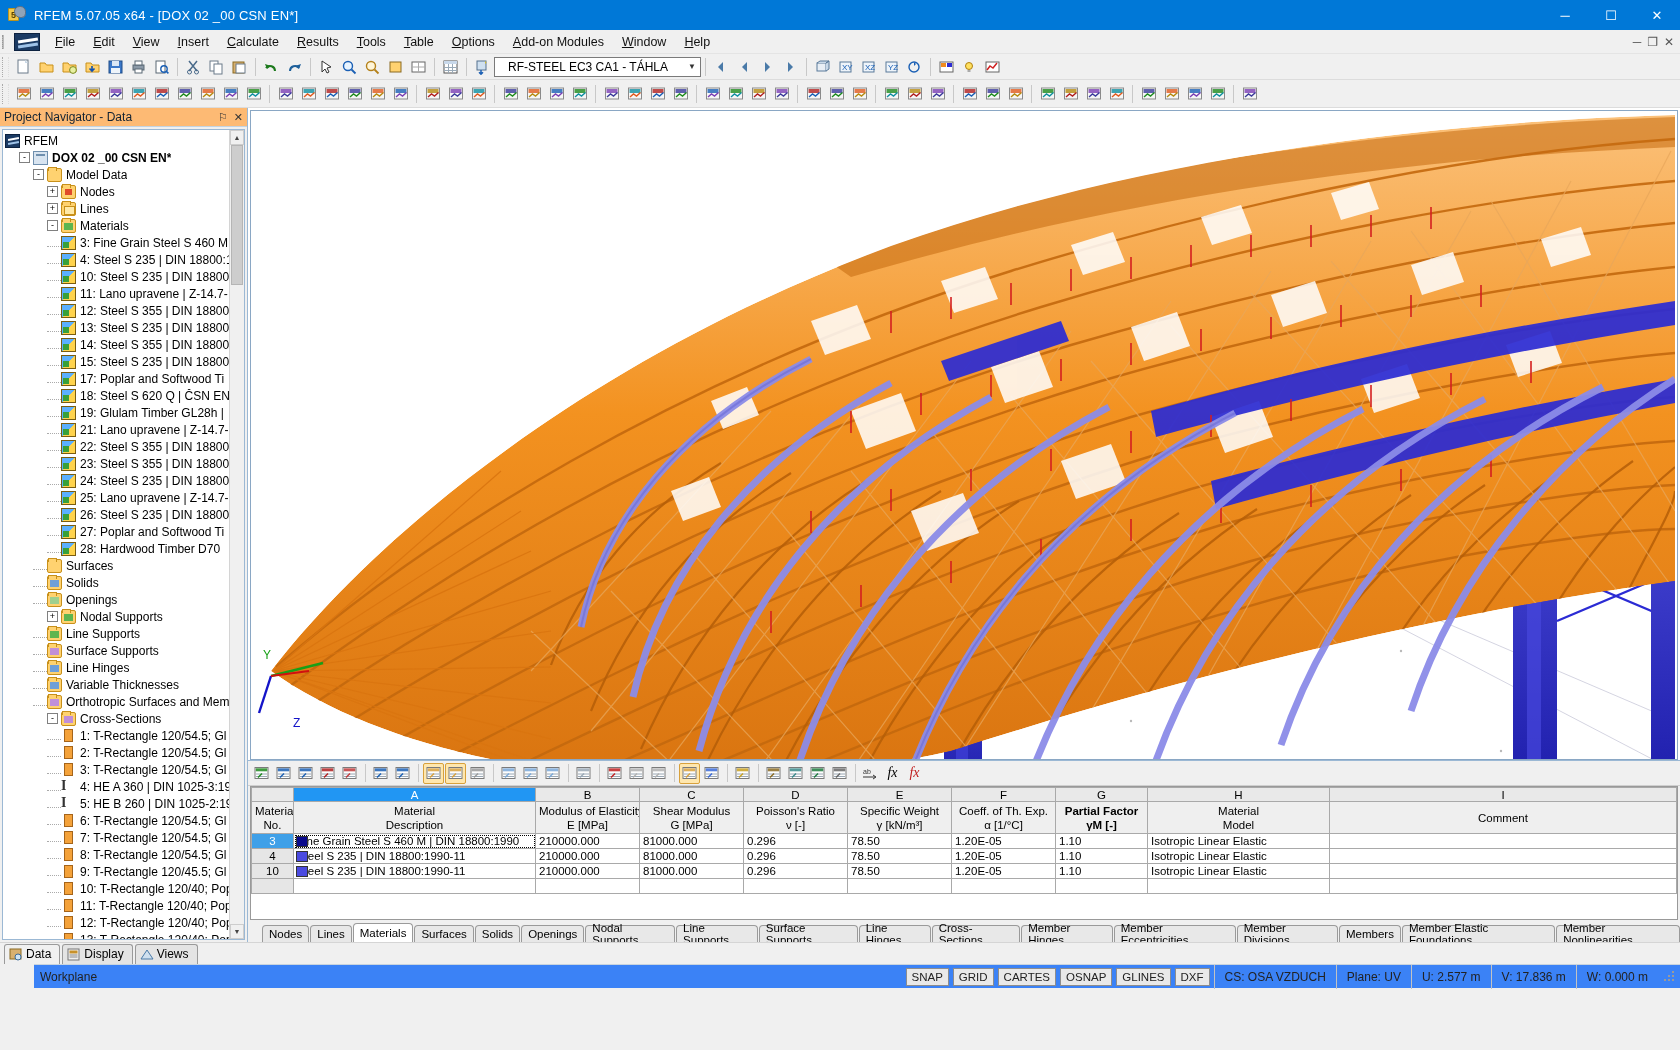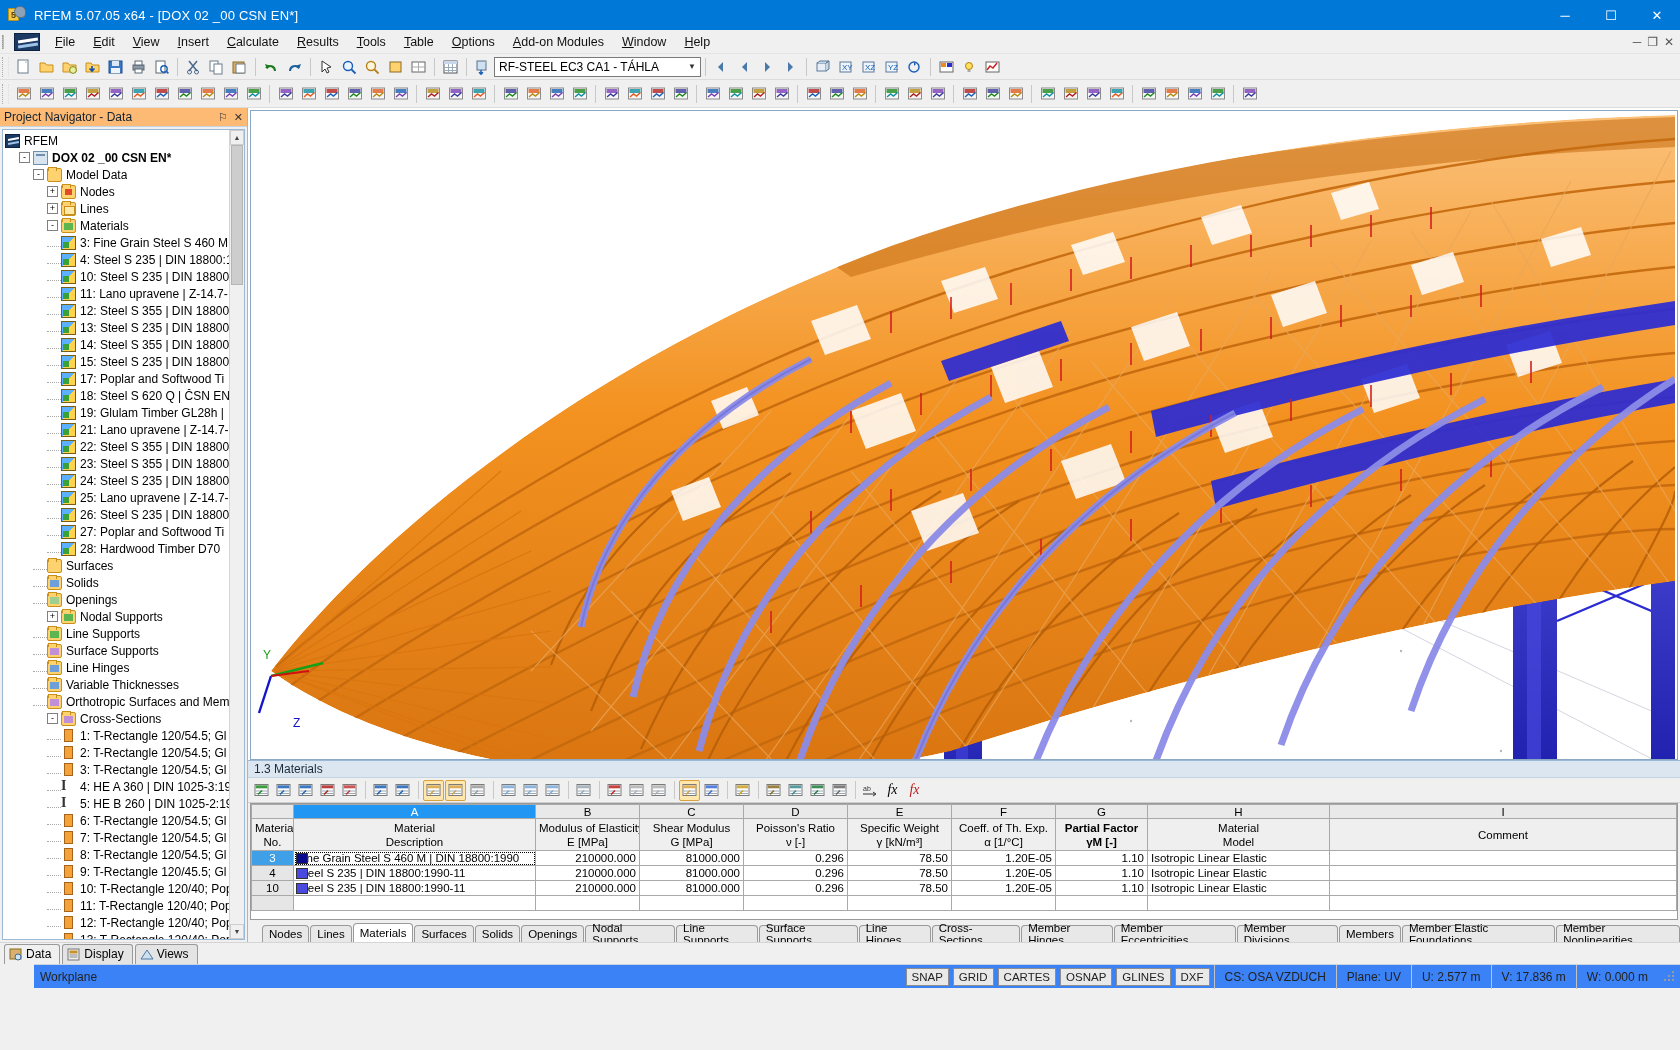--- a/index.html
+++ b/index.html
@@ -60,21 +60,21 @@
     border-bottom:1px solid #dcdcdc; padding-left:2px;
   }
   .tbgrip { width:7px; height:20px; border-left:1px dotted #aaa; border-right:1px dotted #ddd; margin-right:3px;}
   .tbtn {
     width:23px; height:22px; margin:0 0px; display:inline-flex; align-items:center; justify-content:center;
     border:1px solid transparent; border-radius:2px; position:relative;
   }
   .tsep { width:1px; height:18px; background:#c8c8c8; margin:0 4px; }
   .combo {
     height:20px; width:207px; border:1px solid #7a7a7a; background:#fff;
-    display:flex; align-items:center; font-size:12px; padding-left:4px; color:#000;
+    display:flex; align-items:center; font-size:12px; padding-left:13px; color:#000;
   }
   .combo .arrow { margin-left:auto; width:16px; height:18px; display:flex;
       align-items:center; justify-content:center; font-size:8px; color:#333; }
   .toolbar2 { height:28px; }
 
   
   .mainrow { display:flex; height: 834px; }
 
   
   .navigator { width:248px; background:#f0f0f0; display:flex; flex-direction:column;
@@ -137,21 +137,21 @@
      border:1px solid transparent; border-radius:2px; margin-right:1px; }
   .ttbtn.active { border-color:#d8a13c; background:#ffe7ae; }
   .tbl { flex:1; overflow:hidden; background:#fff; margin:0 2px 2px 2px; border:1px solid #999;
       position:relative; }
   table.grid { border-collapse:collapse; width:100%; font-size:11.5px; table-layout:fixed; }
   table.grid th, table.grid td { border:1px solid #a9a9a9; padding:0 3px; height:15px;
       overflow:hidden; white-space:nowrap;}
   table.grid th.colhead { background:#e9e9e9; text-align:center; height:14px; font-weight:normal; }
   table.grid th.colhead.sel { background:#2196f3; color:#fff; }
   table.grid th.hdr { background:#efefef; text-align:center; font-weight:normal; line-height:14px; }
-  table.grid td.num { text-align:right; }
+  table.grid td.num { text-align:left; }
   table.grid td.rowno { background:#e6e6e6; text-align:center; }
   table.grid tr.selrow td.rowno { background:#3fa0e8; color:#fff; }
   td.matcell { position:relative; padding-left:18px; }
   td.matcell .swatch { position:absolute; left:2px; top:2px; width:12px; height:11px; border:1px solid #333;}
   td.matcell.focus { outline:1px dotted #000; outline-offset:-2px;}
 
   .tabstrip { height:20px; display:flex; align-items:flex-end; background:#f0f0f0;
       padding-left:14px; gap:1px; overflow:hidden; }
   .dtab { height:17px; padding:0 6px; font-size:11.5px; background:#e8e8e8;
       border:1px solid #9a9a9a; border-bottom:none; border-radius:4px 4px 0 0;
@@ -1354,21 +1354,20 @@
             <path d="M20 565 L8 602" stroke="#1414c8" stroke-width="2.4"></path>
             <path d="M20 565 L58 560" stroke="#d01010" stroke-width="2"></path>
             <text x="12" y="548" font-size="12" fill="#17a017" font-family="Liberation Sans, sans-serif">Y</text>
             <text x="42" y="616" font-size="12" fill="#1414c8" font-family="Liberation Sans, sans-serif">Z</text>
           </g>
         </svg>
 
       </div>
 
       <div class="tablepanel">
-        <div class="tp-title">1.3 Materials</div>
         <div class="tp-toolbar">
           <div id="tp-icons" style="display:flex;align-items:center;">
               <div class="ttbtn">
                 <svg width="17" height="16">
                   <rect x="2" y="2.5" width="13" height="11" fill="#fdfdfd" stroke="#7a7a7a"></rect>
                   <rect x="2.8" y="3.3" width="11.4" height="3" fill="#1d8a1d" opacity="0.85"></rect>
                   <path d="M3 9h11M3 11.5h11" stroke="#9aa8b5"></path>
                   <path d="M5 12.5 l4 -4" stroke="#1d8a1d" stroke-width="1.5"></path>
                 </svg>
               </div>

